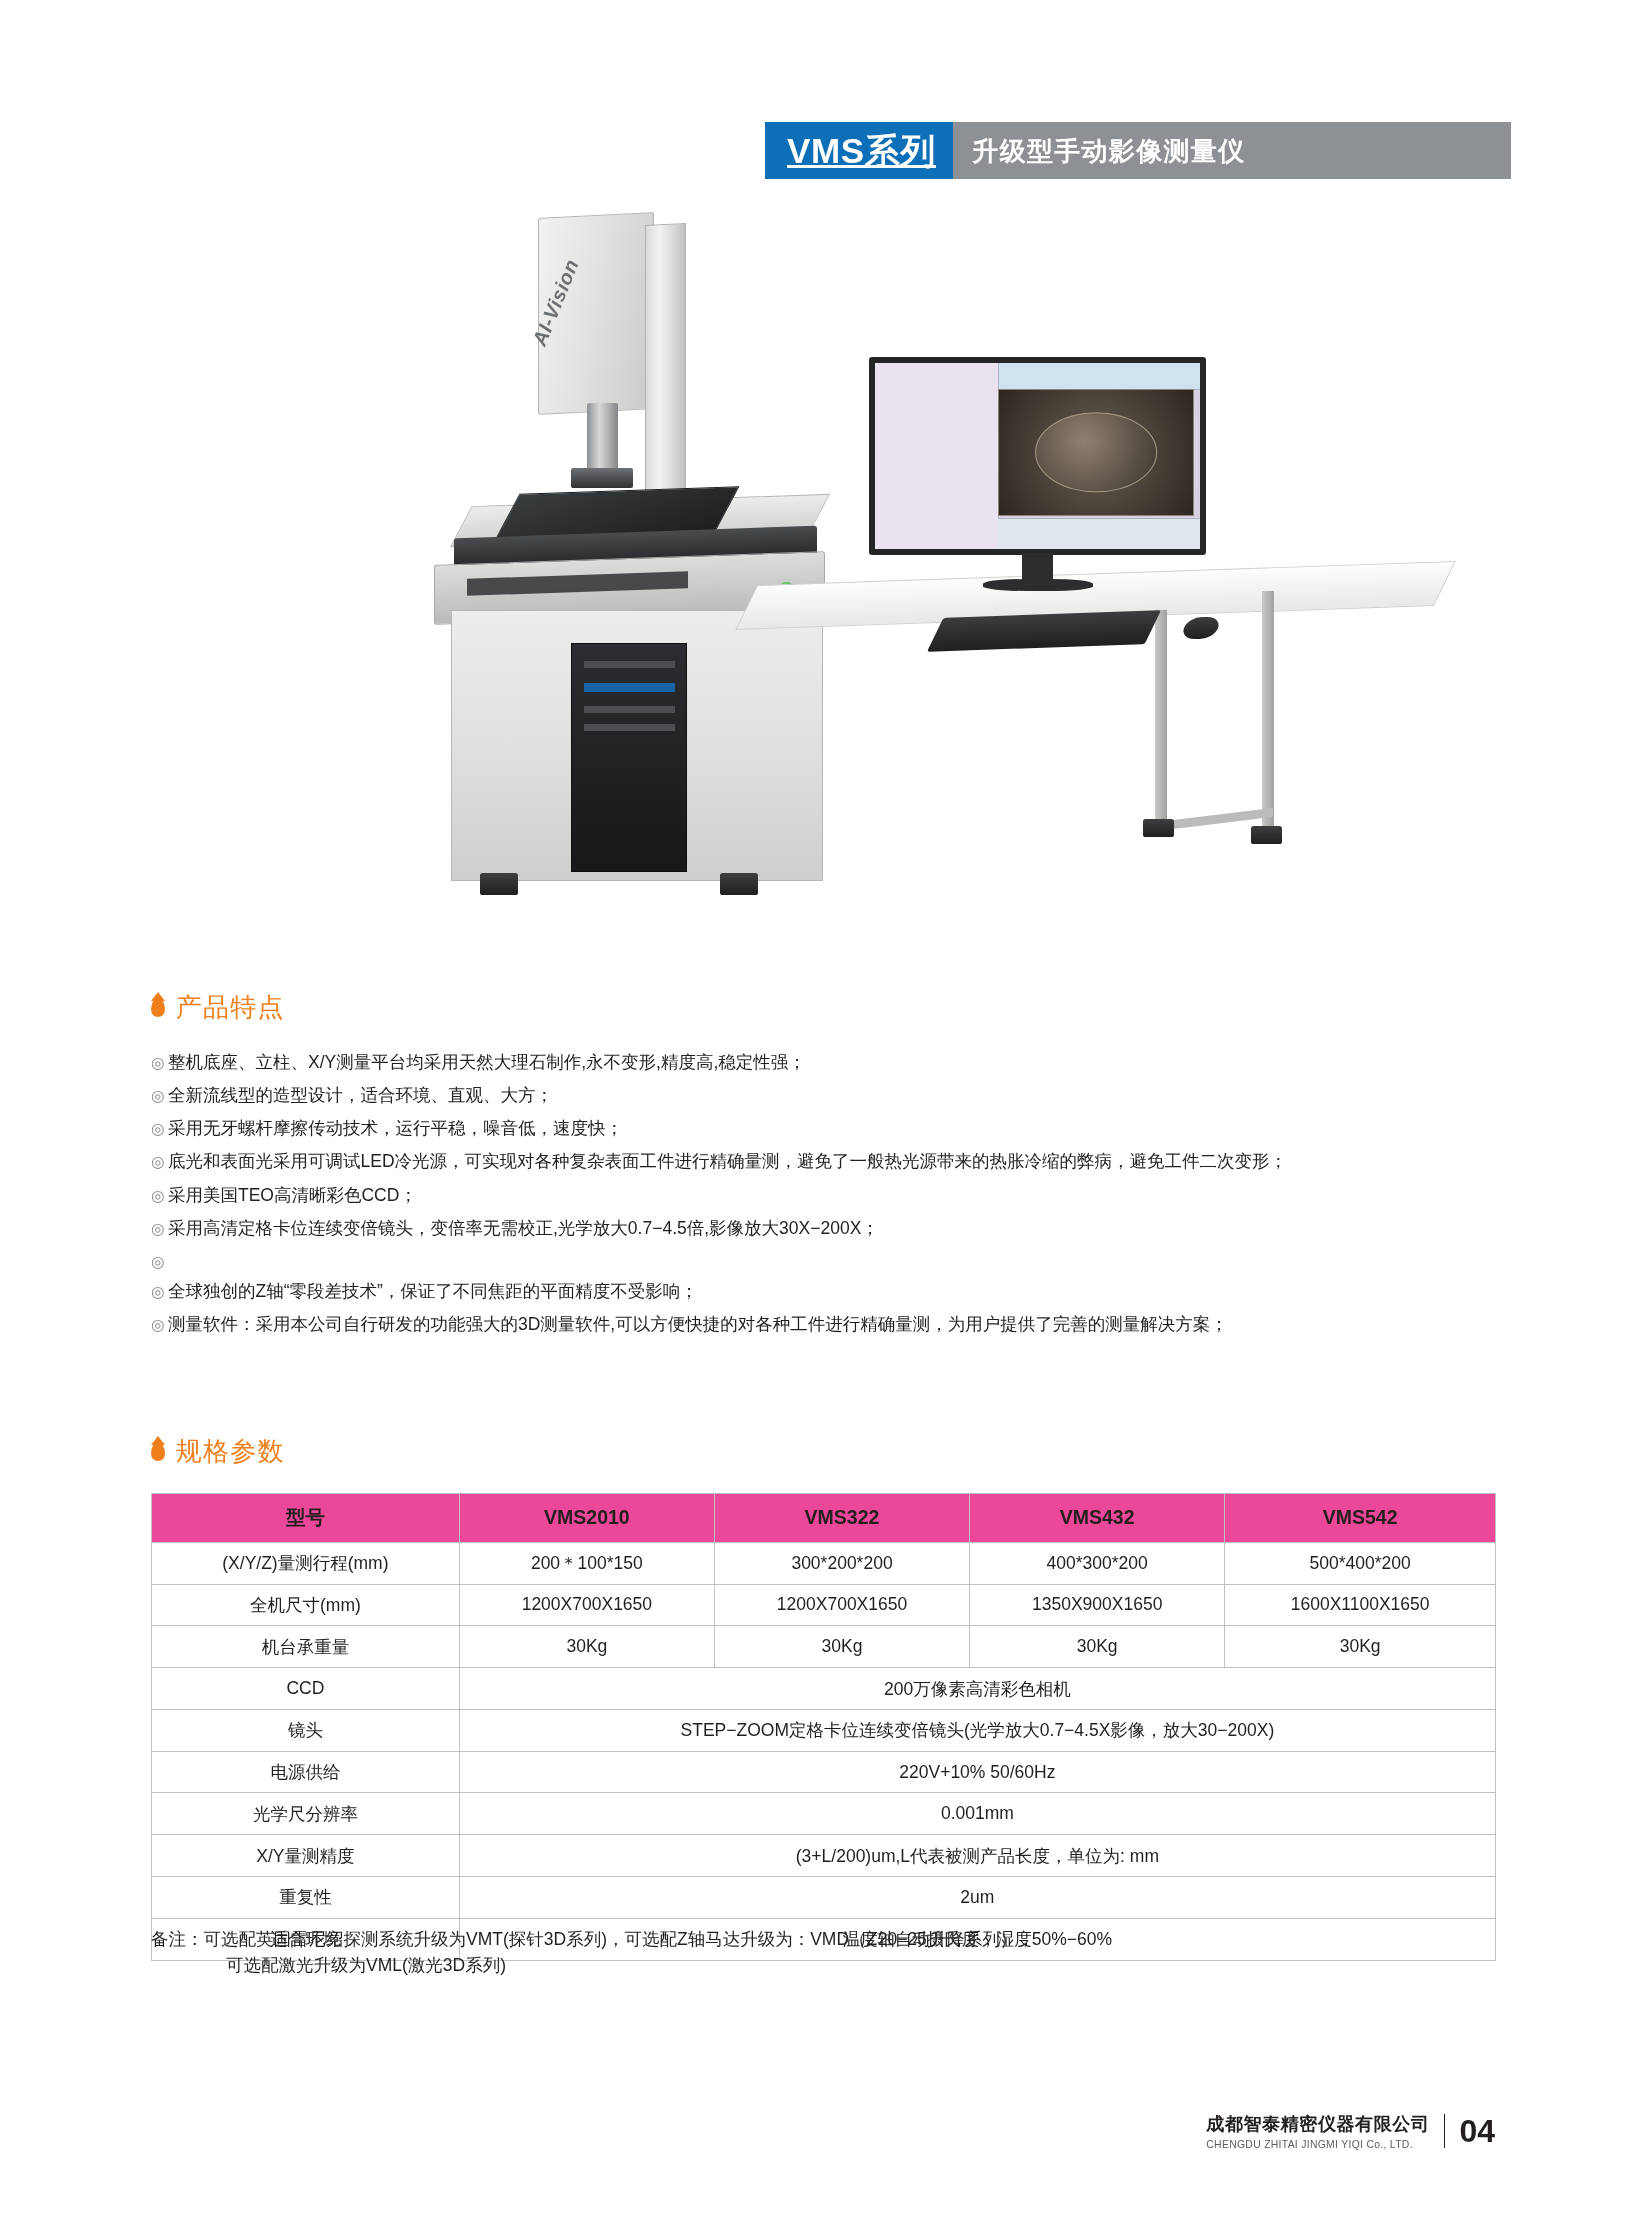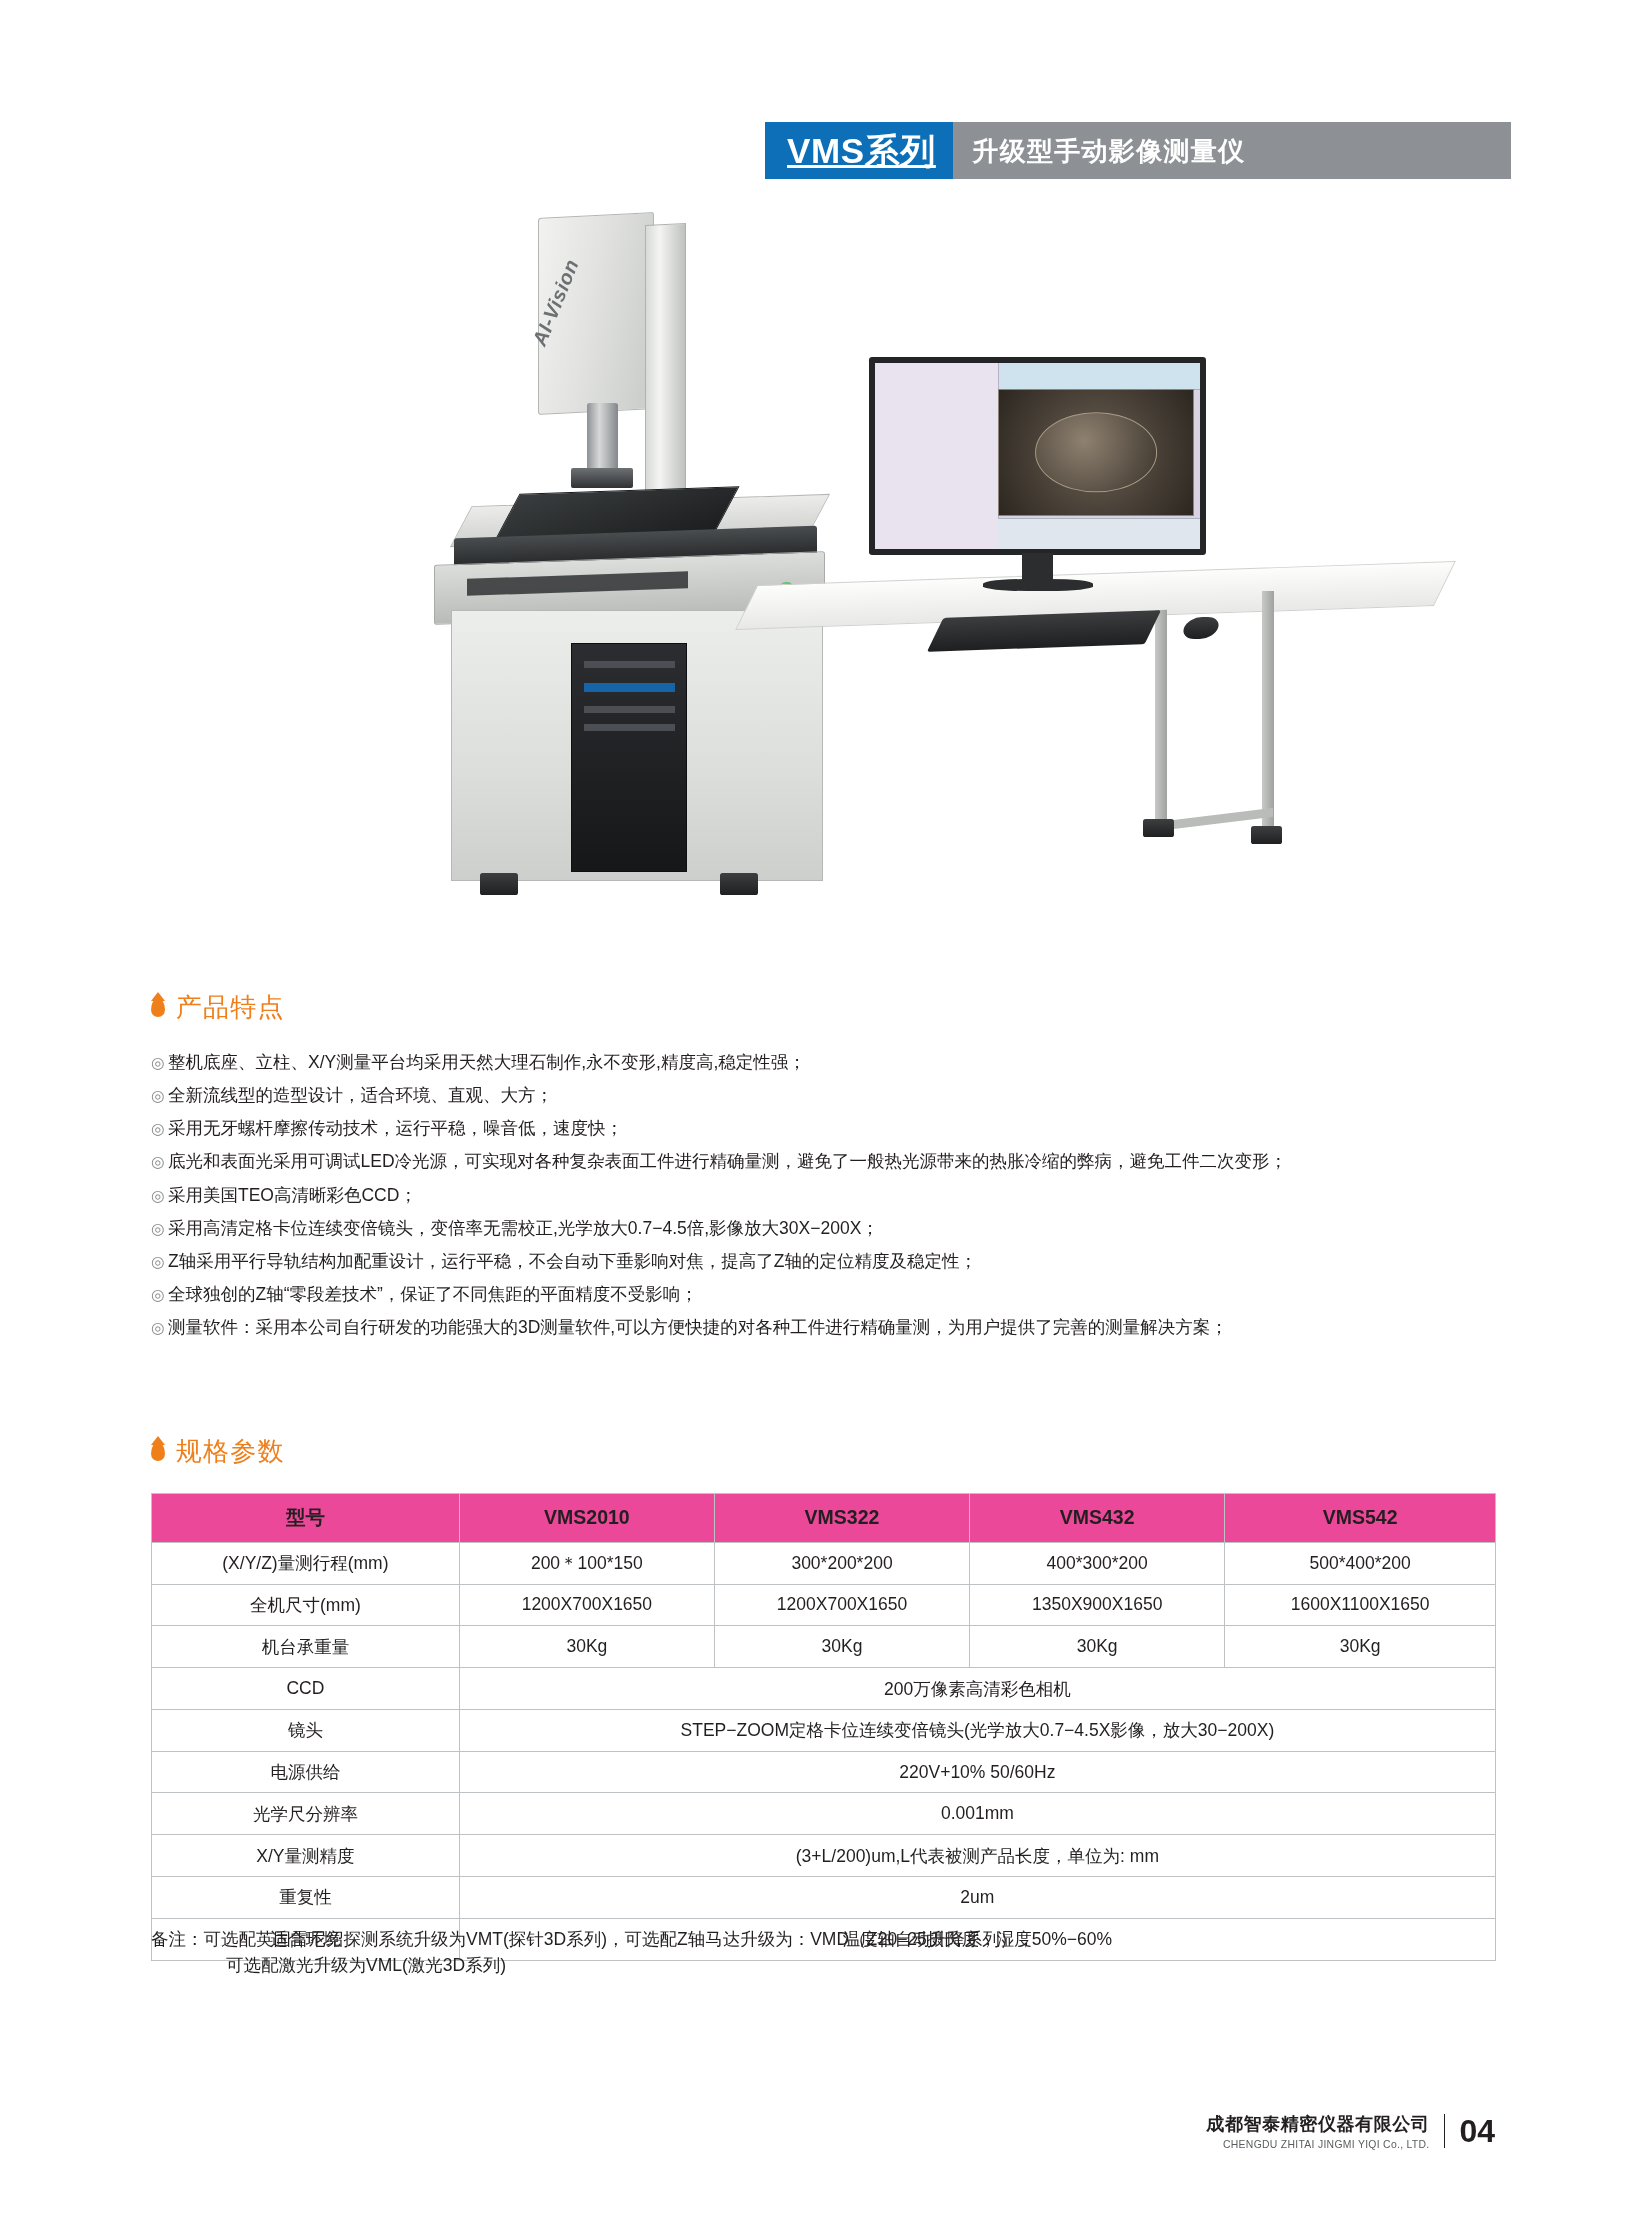--- a/index.html
+++ b/index.html
@@ -466,21 +466,21 @@
   
   .footer {
     position: absolute;
     right: 151px;
     bottom: 77px;
     display: flex;
     align-items: center;
     gap: 14.3px;
   }
   .footer-co {
-    text-align: right;
+    text-align: left;
   }
   .footer-cn {
     font-size: 18px;
     font-weight: bold;
     color: #231f20;
     letter-spacing: 0.6px;
   }
   .footer-en {
     font-size: 10.4px;
     color: #5a5d5f;
@@ -582,21 +582,20 @@
   <div class="feature-row">
     <span class="bullet">◎</span>
     <span class="feature-text">采用美国TEO高清晰彩色CCD；</span>
   </div>
   <div class="feature-row">
     <span class="bullet">◎</span>
     <span class="feature-text">采用高清定格卡位连续变倍镜头，变倍率无需校正,光学放大0.7−4.5倍,影像放大30X−200X；</span>
   </div>
   <div class="feature-row">
     <span class="bullet">◎</span>
-    <span class="feature-text">Z轴采用平行导轨结构加配重设计，运行平稳，不会自动下垂影响对焦，提高了Z轴的定位精度及稳定性；</span>
   </div>
   <div class="feature-row">
     <span class="bullet">◎</span>
     <span class="feature-text">全球独创的Z轴“零段差技术”，保证了不同焦距的平面精度不受影响；</span>
   </div>
   <div class="feature-row">
     <span class="bullet">◎</span>
     <span class="feature-text">测量软件：采用本公司自行研发的功能强大的3D测量软件,可以方便快捷的对各种工件进行精确量测，为用户提供了完善的测量解决方案；</span>
   </div>
 </div>

